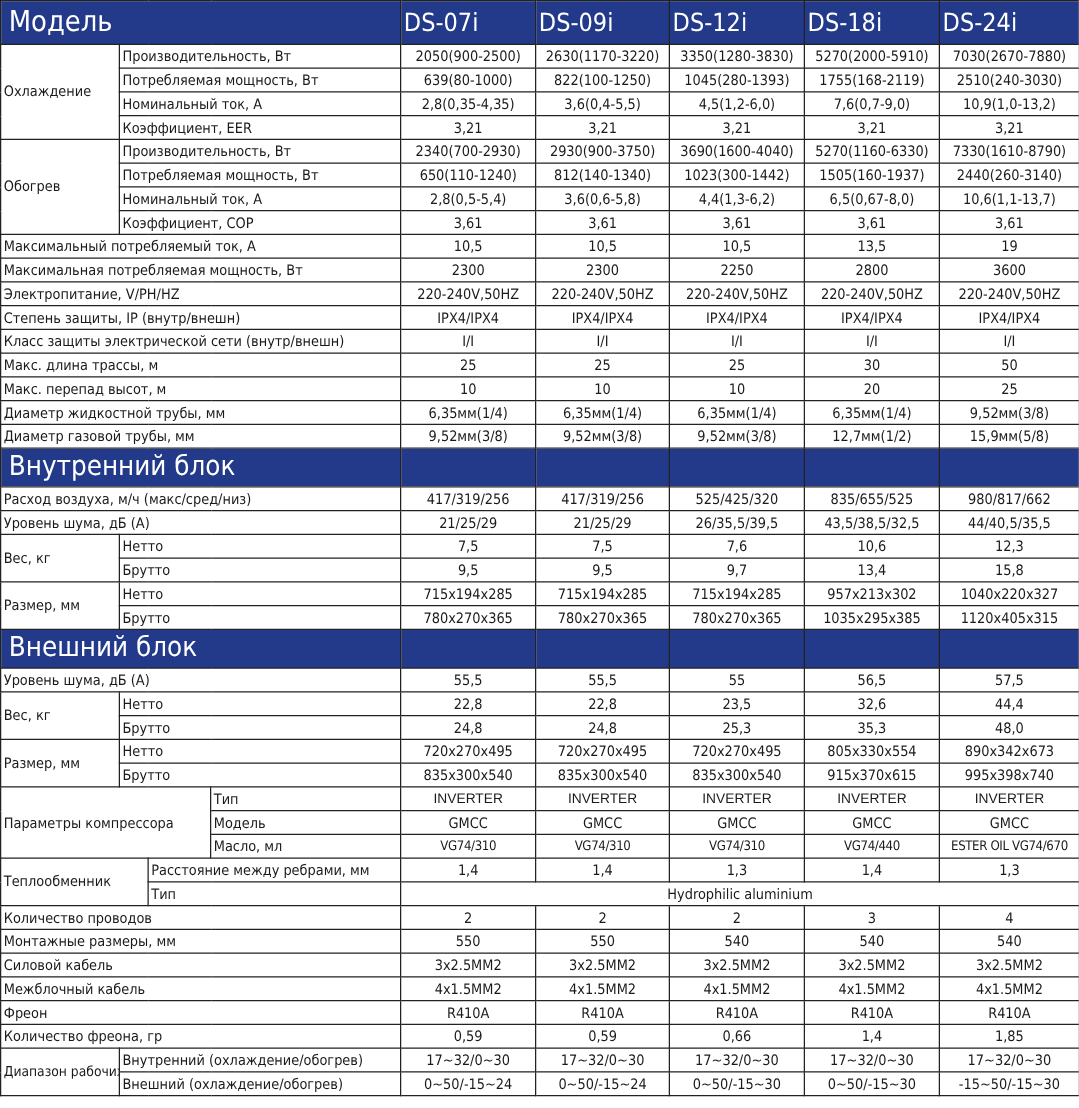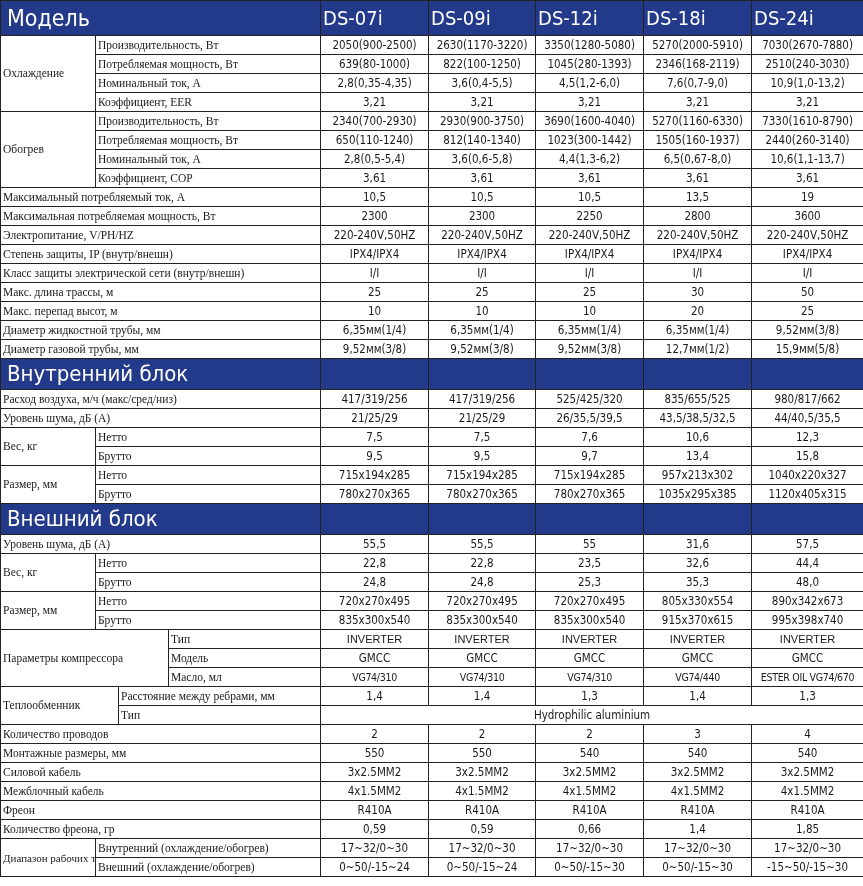--- a/index.html
+++ b/index.html
@@ -1,20 +1,20 @@
 <!DOCTYPE html>
 <html><head>
 <meta charset="utf-8">
 <style>
   html,body{margin:0;padding:0;background:#fff;}
   body{width:863px;height:886px;overflow:hidden;font-family:"DejaVu Sans Condensed","DejaVu Sans",sans-serif;}
   table{border-collapse:collapse;table-layout:fixed;width:863px;color:#1a1a1a;}
   td{border:1.5px solid #222;padding:0 2px;font-size:11.5px;line-height:17px;height:18px;white-space:nowrap;overflow:hidden;}
   td.v{text-align:center;}
-  td.l{text-align:left;font-family:Liberation Serif, serif;}
+  td.l{text-align:left;}
   tr.hdr td{background:#233a8a;color:#fff;height:34px;font-size:22px;line-height:30px;border-color:#222;}
   tr.hdr td.title{font-size:23px;padding-left:6px;}
   tr.hdr td.model{font-size:20px;}
   tr.sec td{background:#233a8a;color:#fff;height:30px;font-size:22px;line-height:28px;}
   tr.sec td.title{padding-left:6px;}
   td.grp{vertical-align:middle;}
   .serif{font-family:Liberation Sans, sans-serif;font-size:11px;}
   .small{font-size:10.5px;letter-spacing:-0.3px;margin-top:16px;}
   td.tiny{font-size:11px;line-height:10px;vertical-align:middle;}
 </style>
@@ -40,30 +40,30 @@
         <td class="model">DS-09i</td>
         <td class="model">DS-12i</td>
         <td class="model">DS-18i</td>
         <td class="model">DS-24i</td>
       </tr>
       <tr>
         <td class="l grp" colspan="1" rowspan="4">Охлаждение</td>
         <td class="l" colspan="3">Производительность, Вт</td>
         <td class="v">2050(900-2500)</td>
         <td class="v">2630(1170-3220)</td>
-        <td class="v">3350(1280-5080)</td>
+        <td class="v">3350(1280-3830)</td>
         <td class="v">5270(2000-5910)</td>
         <td class="v">7030(2670-7880)</td>
       </tr>
       <tr>
         <td class="l" colspan="3">Потребляемая мощность, Вт</td>
         <td class="v">639(80-1000)</td>
         <td class="v">822(100-1250)</td>
         <td class="v">1045(280-1393)</td>
-        <td class="v">2346(168-2119)</td>
+        <td class="v">1755(168-2119)</td>
         <td class="v">2510(240-3030)</td>
       </tr>
       <tr>
         <td class="l" colspan="3">Номинальный ток, А</td>
         <td class="v">2,8(0,35-4,35)</td>
         <td class="v">3,6(0,4-5,5)</td>
         <td class="v">4,5(1,2-6,0)</td>
         <td class="v">7,6(0,7-9,0)</td>
         <td class="v">10,9(1,0-13,2)</td>
       </tr>
@@ -244,21 +244,21 @@
         <td></td>
         <td></td>
         <td></td>
         <td></td>
       </tr>
       <tr>
         <td class="l" colspan="4">Уровень шума, дБ (А)</td>
         <td class="v">55,5</td>
         <td class="v">55,5</td>
         <td class="v">55</td>
-        <td class="v">31,6</td>
+        <td class="v">56,5</td>
         <td class="v">57,5</td>
       </tr>
       <tr>
         <td class="l grp" colspan="1" rowspan="2">Вес, кг</td>
         <td class="l" colspan="3">Нетто</td>
         <td class="v">22,8</td>
         <td class="v">22,8</td>
         <td class="v">23,5</td>
         <td class="v">32,6</td>
         <td class="v">44,4</td>

